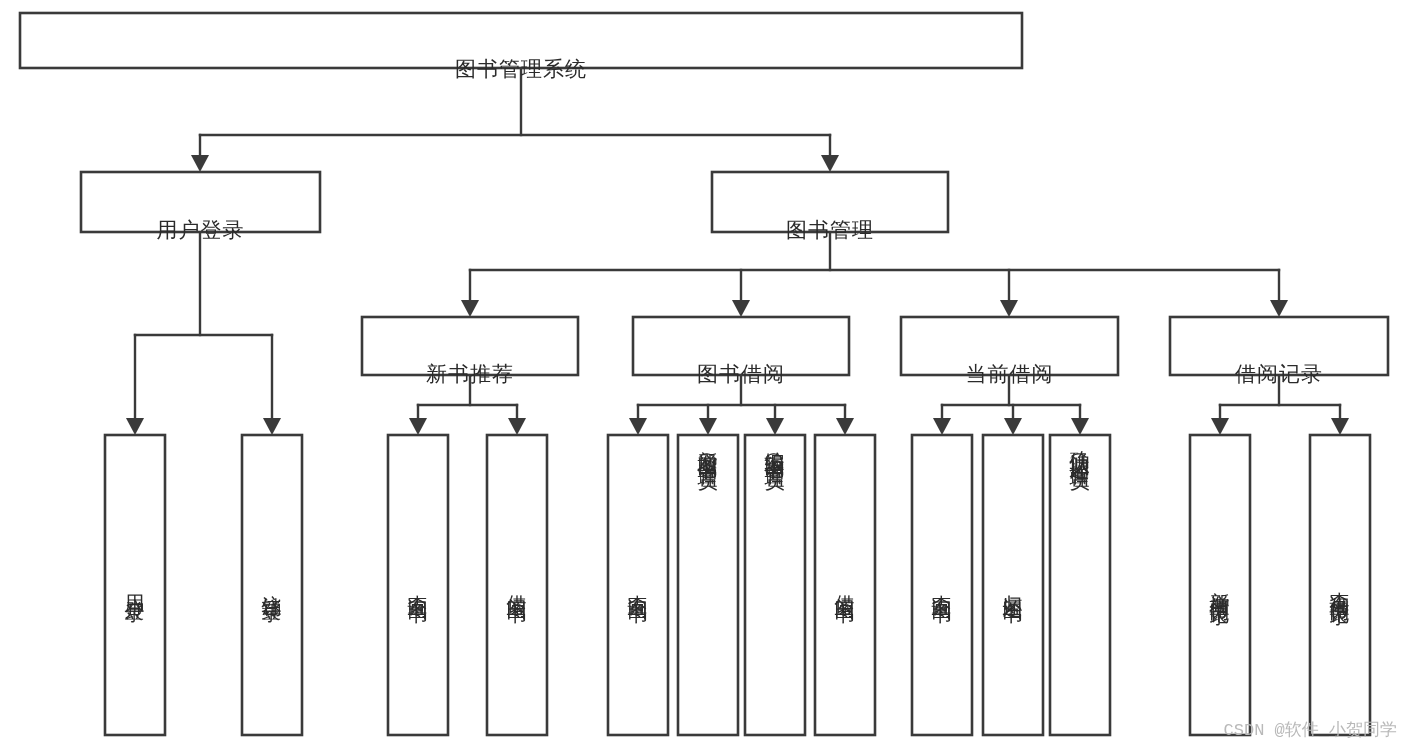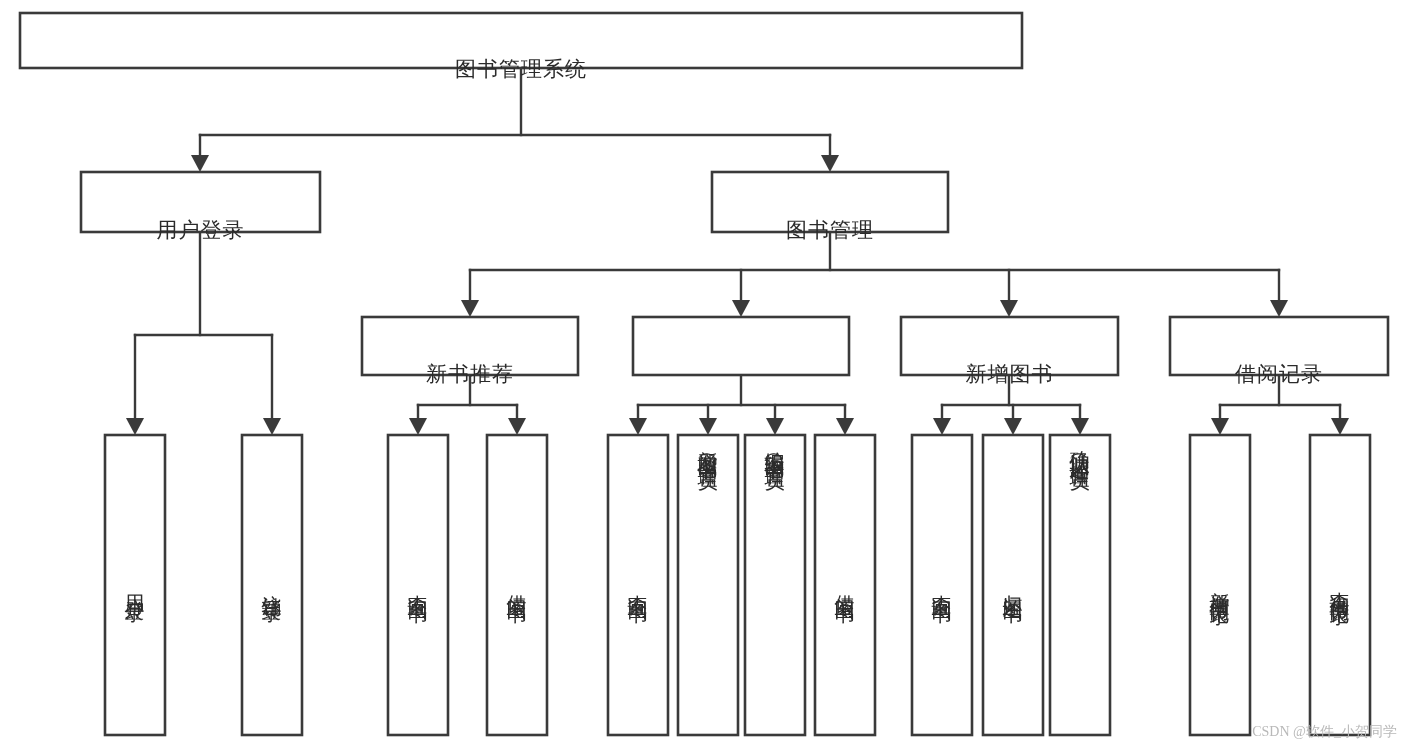--- a/index.html
+++ b/index.html
@@ -71,22 +71,22 @@
     font-family: "DejaVu Sans", "Liberation Sans", sans-serif;
     font-size: 21px;
     color: #2b2b2b;
     white-space: nowrap;
     letter-spacing: 1px;
   }
   #watermark {
     position: absolute;
     right: 8px;
     bottom: 6px;
-    font-family: Liberation Serif, serif;
-    font-size: 14px;
+    font-family: Liberation Mono, monospace;
+    font-size: 17px;
     color: #b9b9b9;
     white-space: nowrap;
     user-select: none;
   }
 </style>
 </head>
 <body>
 
 <div id="diagram-root">
 
@@ -210,23 +210,26 @@
   </div>
 
   <div class="hlabel-wrap" style="left:362px; top:317px; width:216px; height:58px;">
     <span class="hlabel-text">新书推荐</span>
   </div>
 
   <div class="hlabel-wrap" style="left:712px; top:172px; width:236px; height:60px;">
     <span class="hlabel-text">图书管理</span>
   </div>
 
+  <div class="hlabel-wrap" style="left:633px; top:317px; width:216px; height:58px;">
+    <span class="hlabel-text">图书借阅</span>
+  </div>
 
   <div class="hlabel-wrap" style="left:901px; top:317px; width:217px; height:58px;">
-    <span class="hlabel-text">新增图书</span>
+    <span class="hlabel-text">当前借阅</span>
   </div>
 
   <div class="hlabel-wrap" style="left:1170px; top:317px; width:218px; height:58px;border-radius:14px;">
     <span class="hlabel-text">借阅记录</span>
   </div>
 
   <div class="vlabel-wrap" style="left:105px; top:435px; width:60px; height:300px;">
     <span class="vlabel-text">用户登录</span>
   </div>
   <div class="vlabel-wrap" style="left:242px; top:435px; width:60px; height:300px;">

